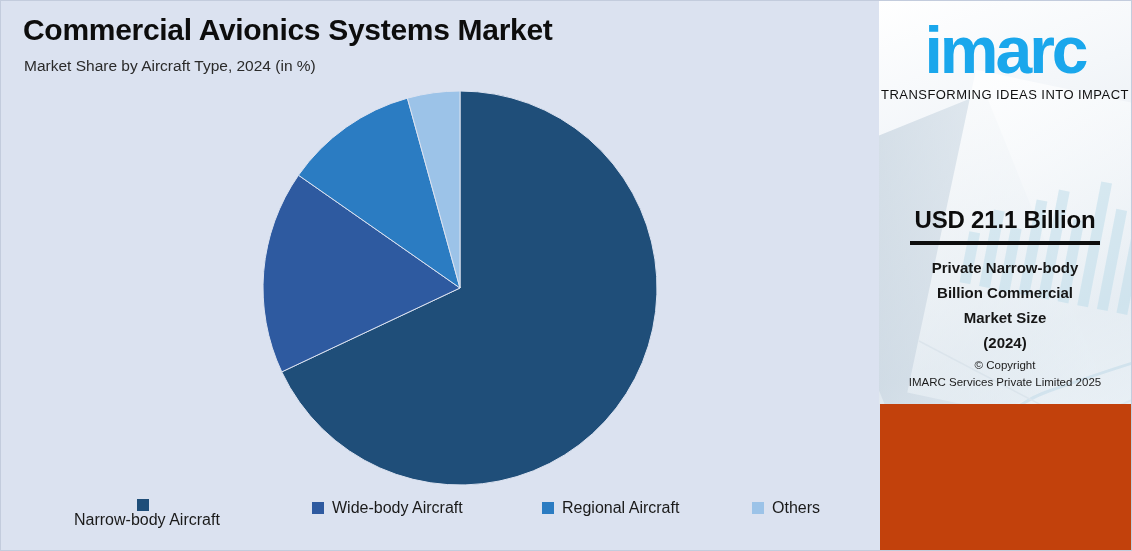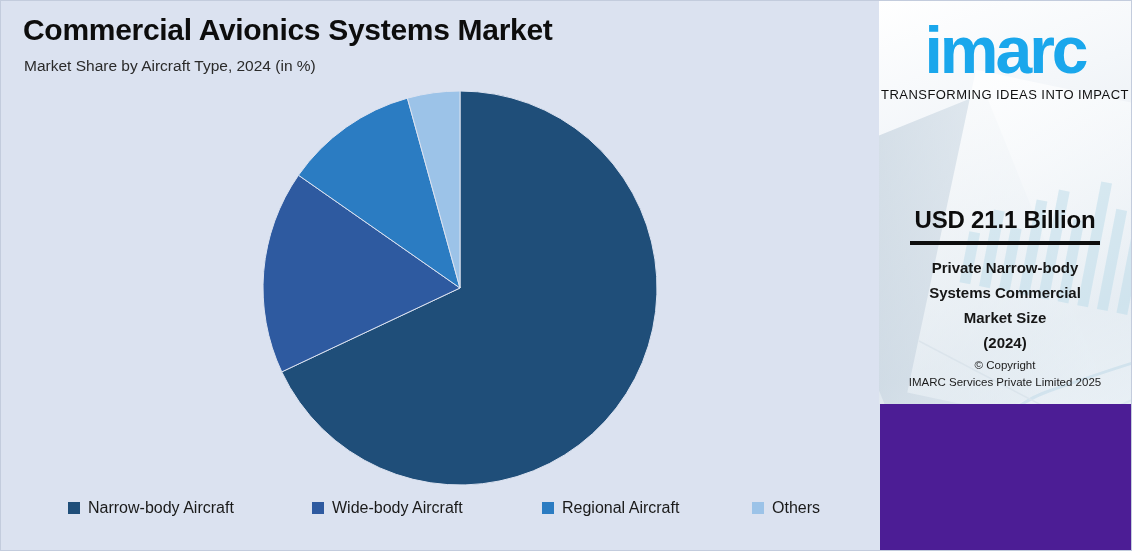--- a/index.html
+++ b/index.html
@@ -13,21 +13,21 @@
     font-family: "Liberation Sans", sans-serif;
     overflow: hidden;
   }
 
   #infographic {
     position: relative;
     width: 1132px;
     height: 551px;
     box-sizing: border-box;
     border: 1px solid #c3ccdd;
-    background: #4c1d95;
+    background: #c2410c;
     overflow: hidden;
   }
 
   
   #chart-panel {
     position: absolute;
     left: 0;
     top: 0;
     width: 879px;
     height: 549px;
@@ -86,21 +86,21 @@
   .legend-swatch {
     width: 12px;
     height: 12px;
     margin-right: 8px;
     flex: 0 0 auto;
   }
   .legend-label {
     font-size: 16px;
     color: #1a1a1a;
   }
-  #legend-item-0 { left: 67px;  }
+  #legend-item-0 { left: 73px; flex-direction: column;  }
   #legend-item-1 { left: 311px; }
   #legend-item-2 { left: 541px; }
   #legend-item-3 { left: 751px; }
 
   
   #brand-panel {
     position: absolute;
     right: 0;
     top: 0;
     width: 252px;
@@ -273,21 +273,21 @@
     <div id="brand-logo">
       <div id="logo-mark">imarc</div>
       <div id="logo-tagline">TRANSFORMING IDEAS INTO IMPACT</div>
     </div>
 
     <div id="stat-block">
       <div id="stat-value">USD 21.1 Billion</div>
       <div id="stat-rule"></div>
       <div id="stat-desc">
           <div>Private Narrow-body</div>
-          <div>Systems Commercial</div>
+          <div>Billion Commercial</div>
           <div>Market Size</div>
           <div>(2024)</div>
         </div>
     </div>
 
     <div id="copyright">
       <div class="copyright-line">© Copyright</div>
       <div class="copyright-line">IMARC Services Private Limited 2025</div>
     </div>
   </div>

